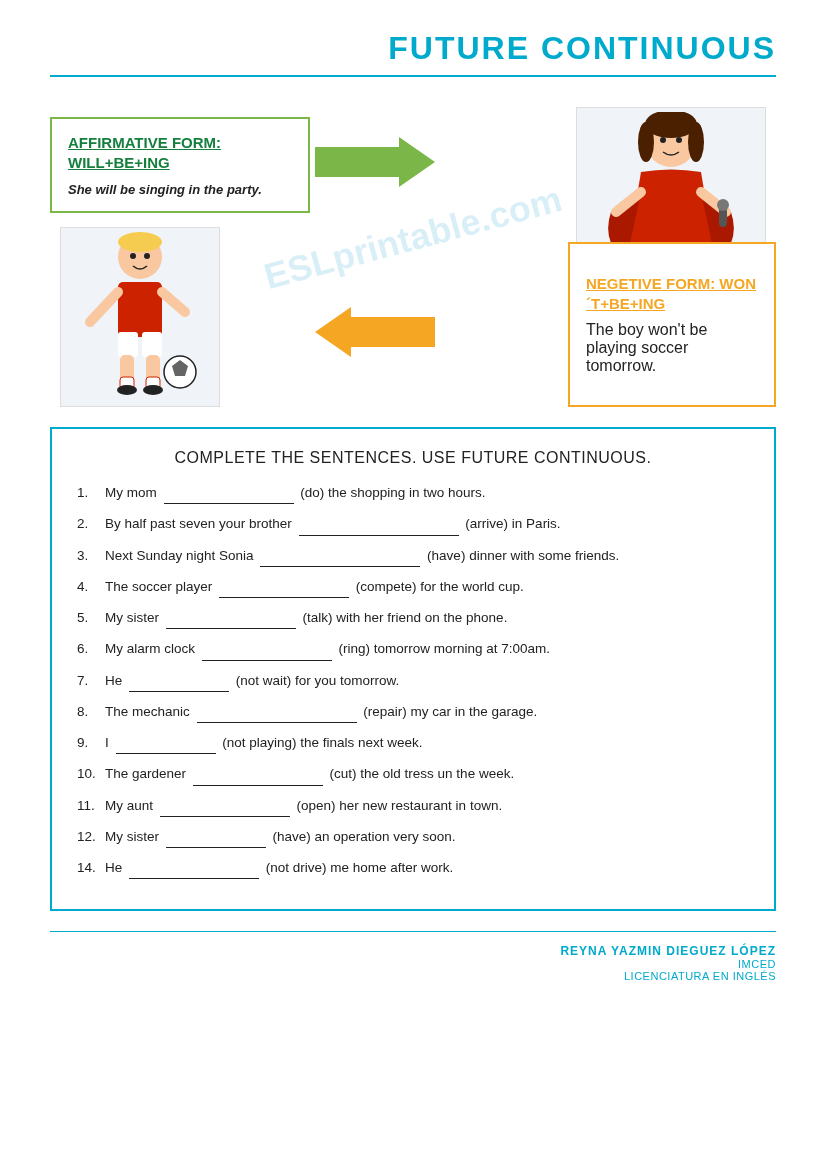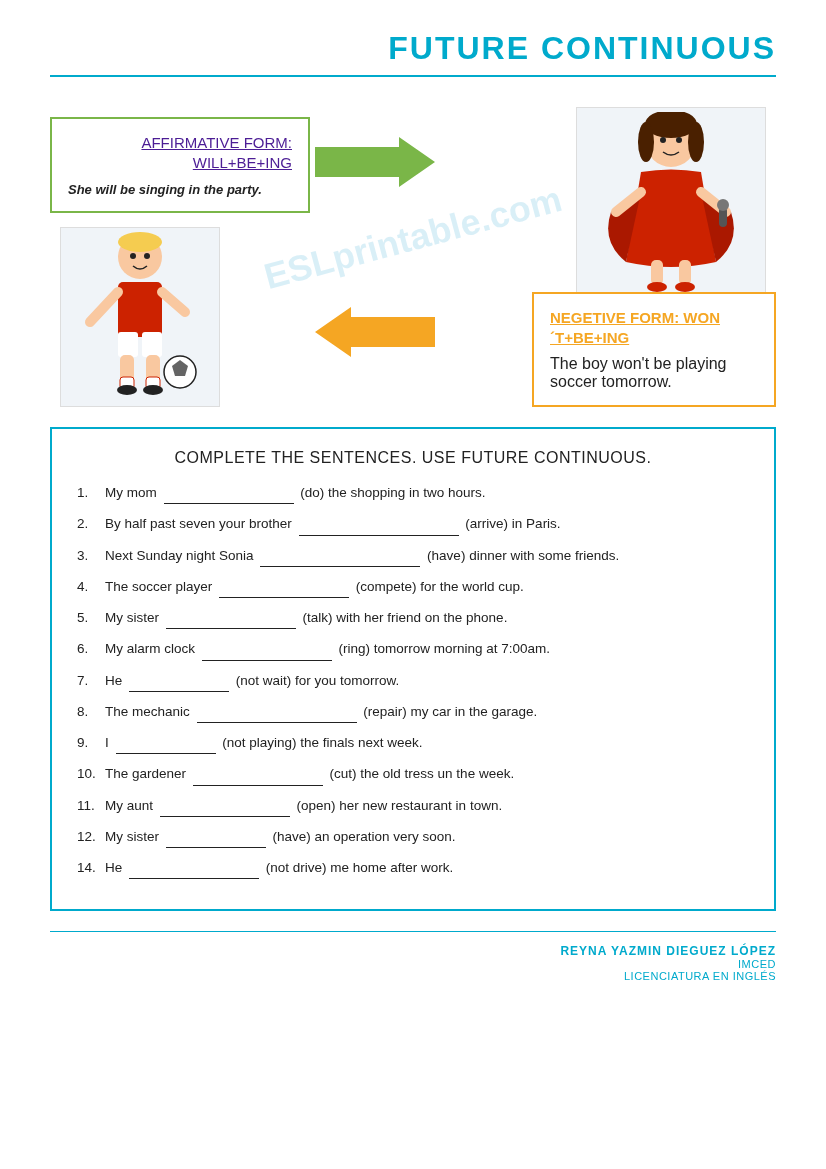--- a/index.html
+++ b/index.html
@@ -42,27 +42,26 @@
       border: 2px solid #7ab648;
       padding: 14px 16px;
       width: 260px;
       position: absolute;
       top: 20px;
       left: 0;
       background: #fff;
     }
 
     .affirmative-title {
-      color: #4c1d95;
-      font-weight: normal;
+      color: #15803d;
+      font-weight: bold;
       font-size: 15px;
       text-decoration: underline;
       margin-bottom: 10px;
       line-height: 1.3;
-      text-align: right;
     }
 
     .affirmative-example {
       font-weight: bold;
       font-size: 13px;
       font-style: italic;
       color: #222;
     }
 
     .arrow-right-green {
@@ -112,22 +111,22 @@
       height: 180px;
       background: #f0f4f8;
       display: flex;
       align-items: center;
       justify-content: center;
       border: 1px solid #ddd;
     }
 
     .negative-box {
       border: 2px solid #f5a623;
-      padding: 14px 16px;
-      width: 244px;
+      padding: 30px 16px;
+      width: 208px;
       position: absolute;
       bottom: 10px;
       right: 0;
       background: #fff;
     }
 
     .negative-title {
       color: #f5a623;
       font-weight: bold;
       font-size: 15px;

